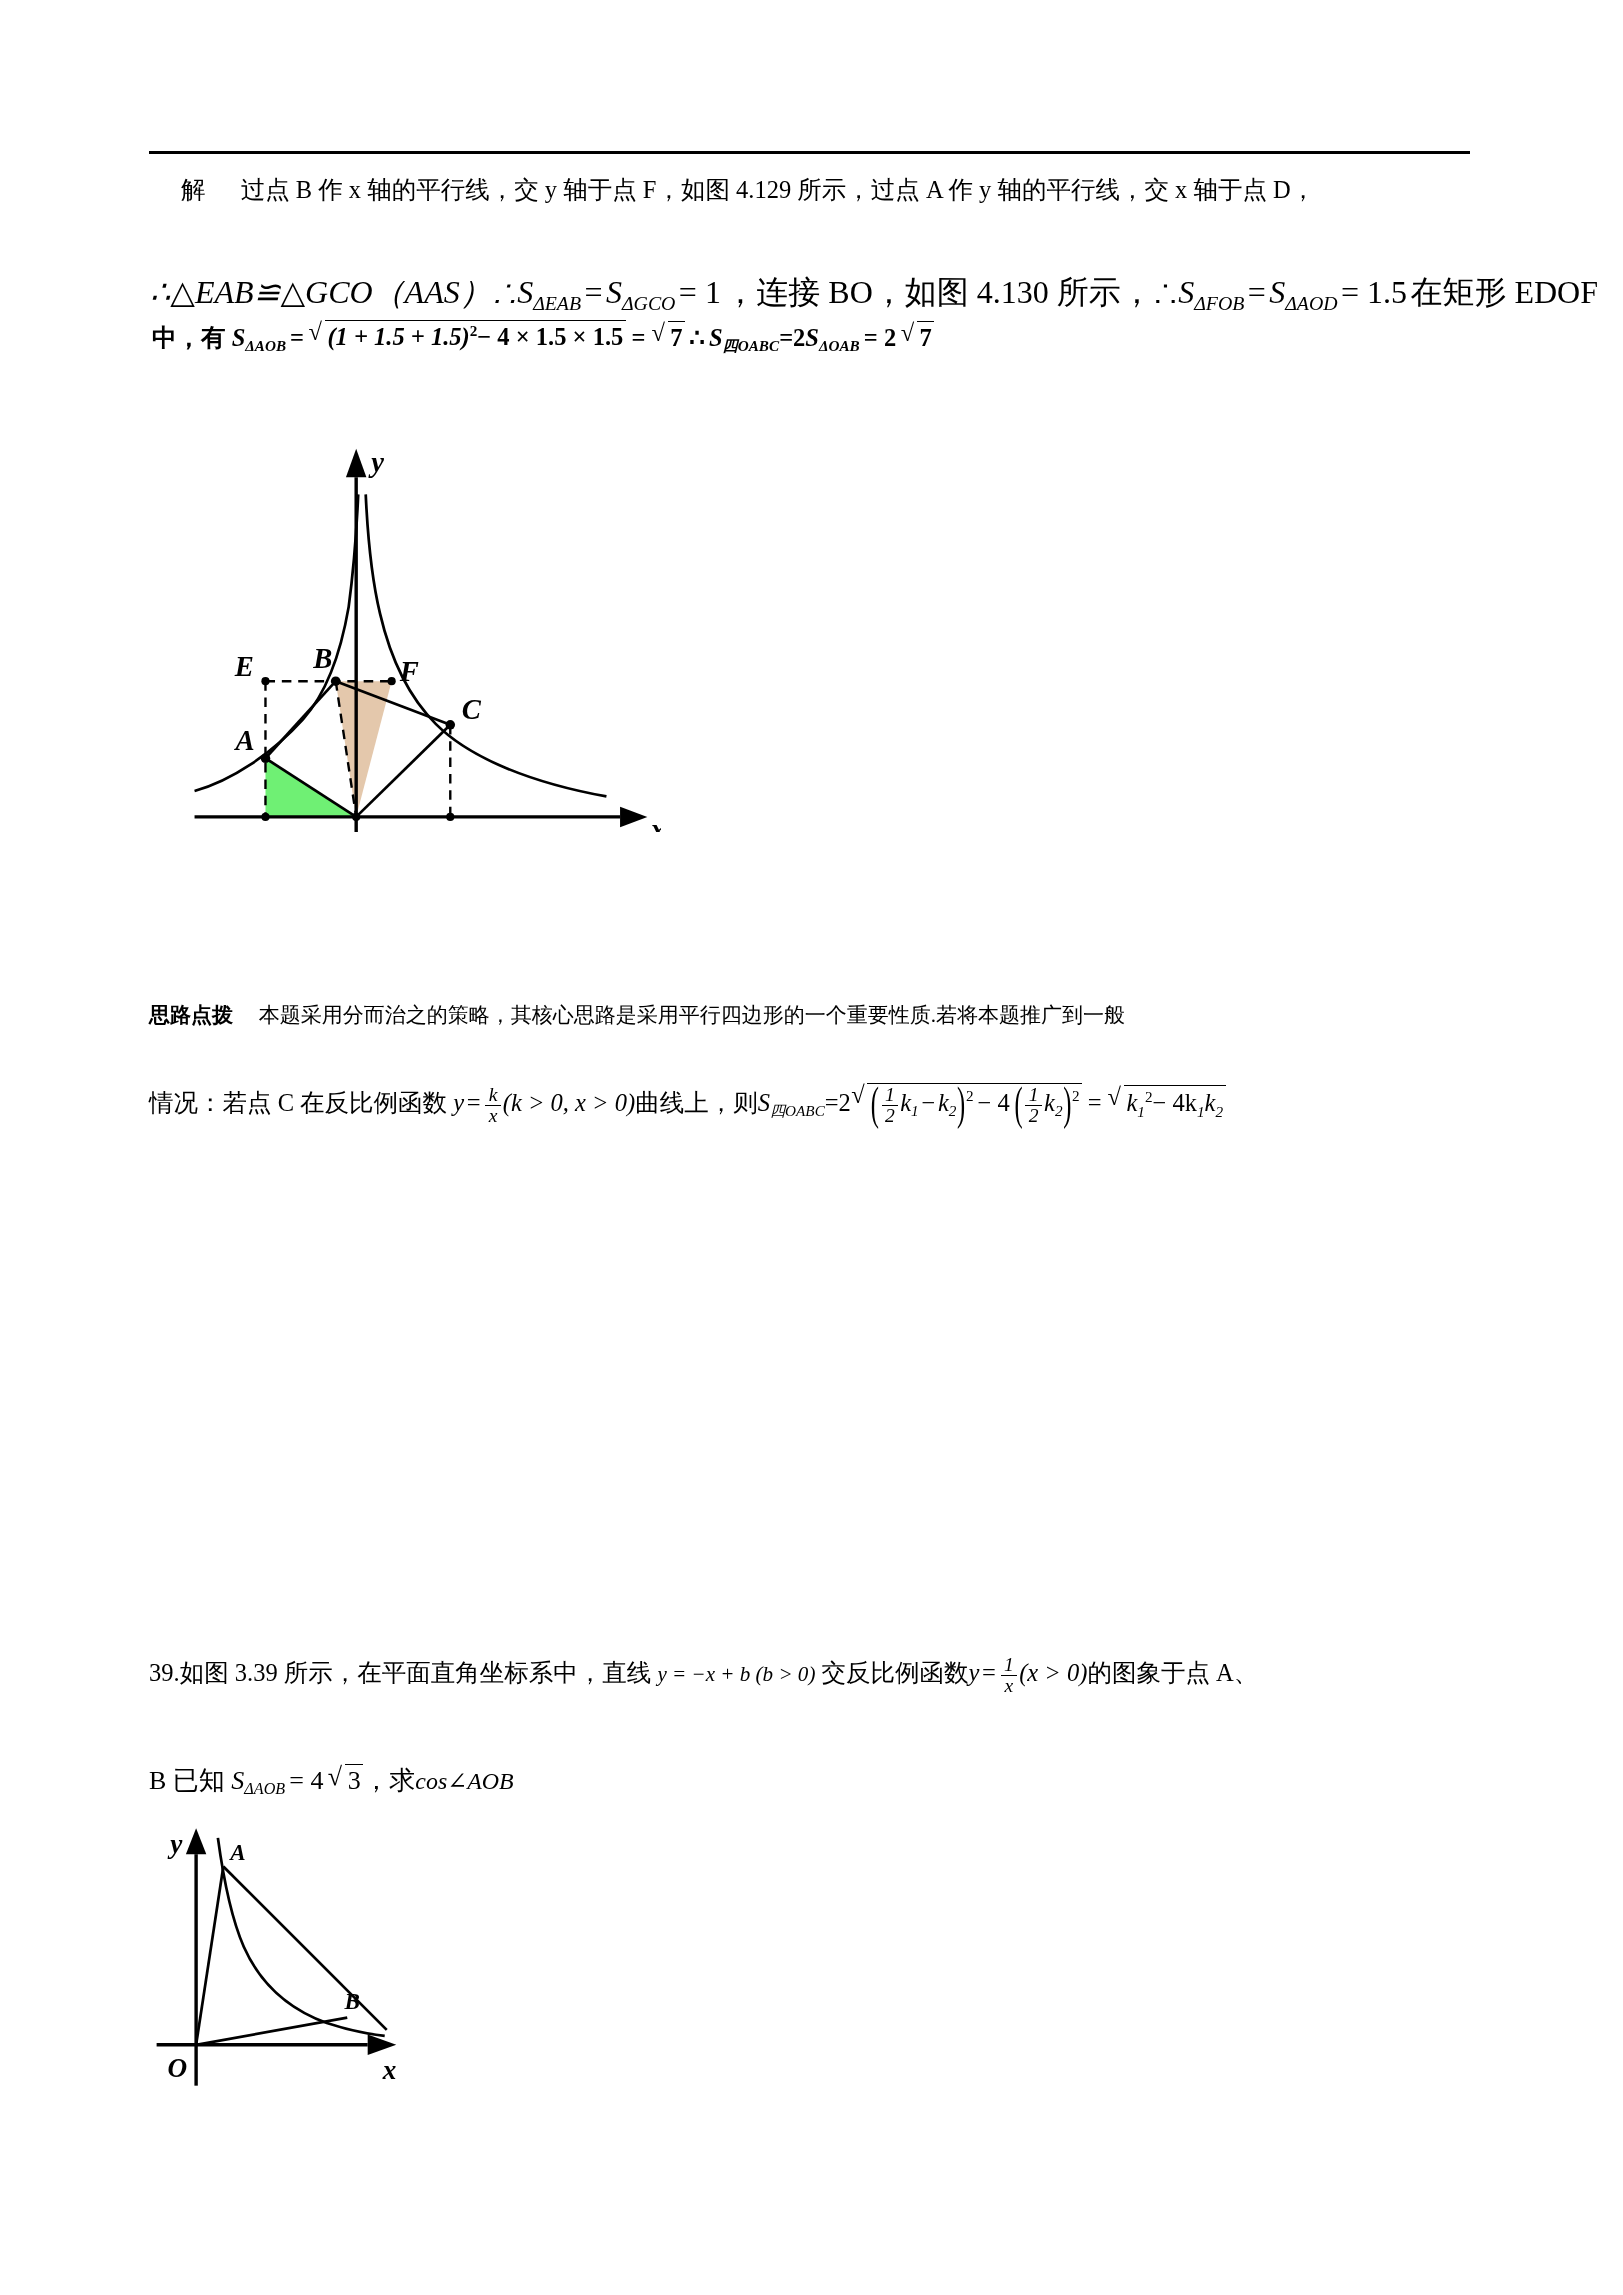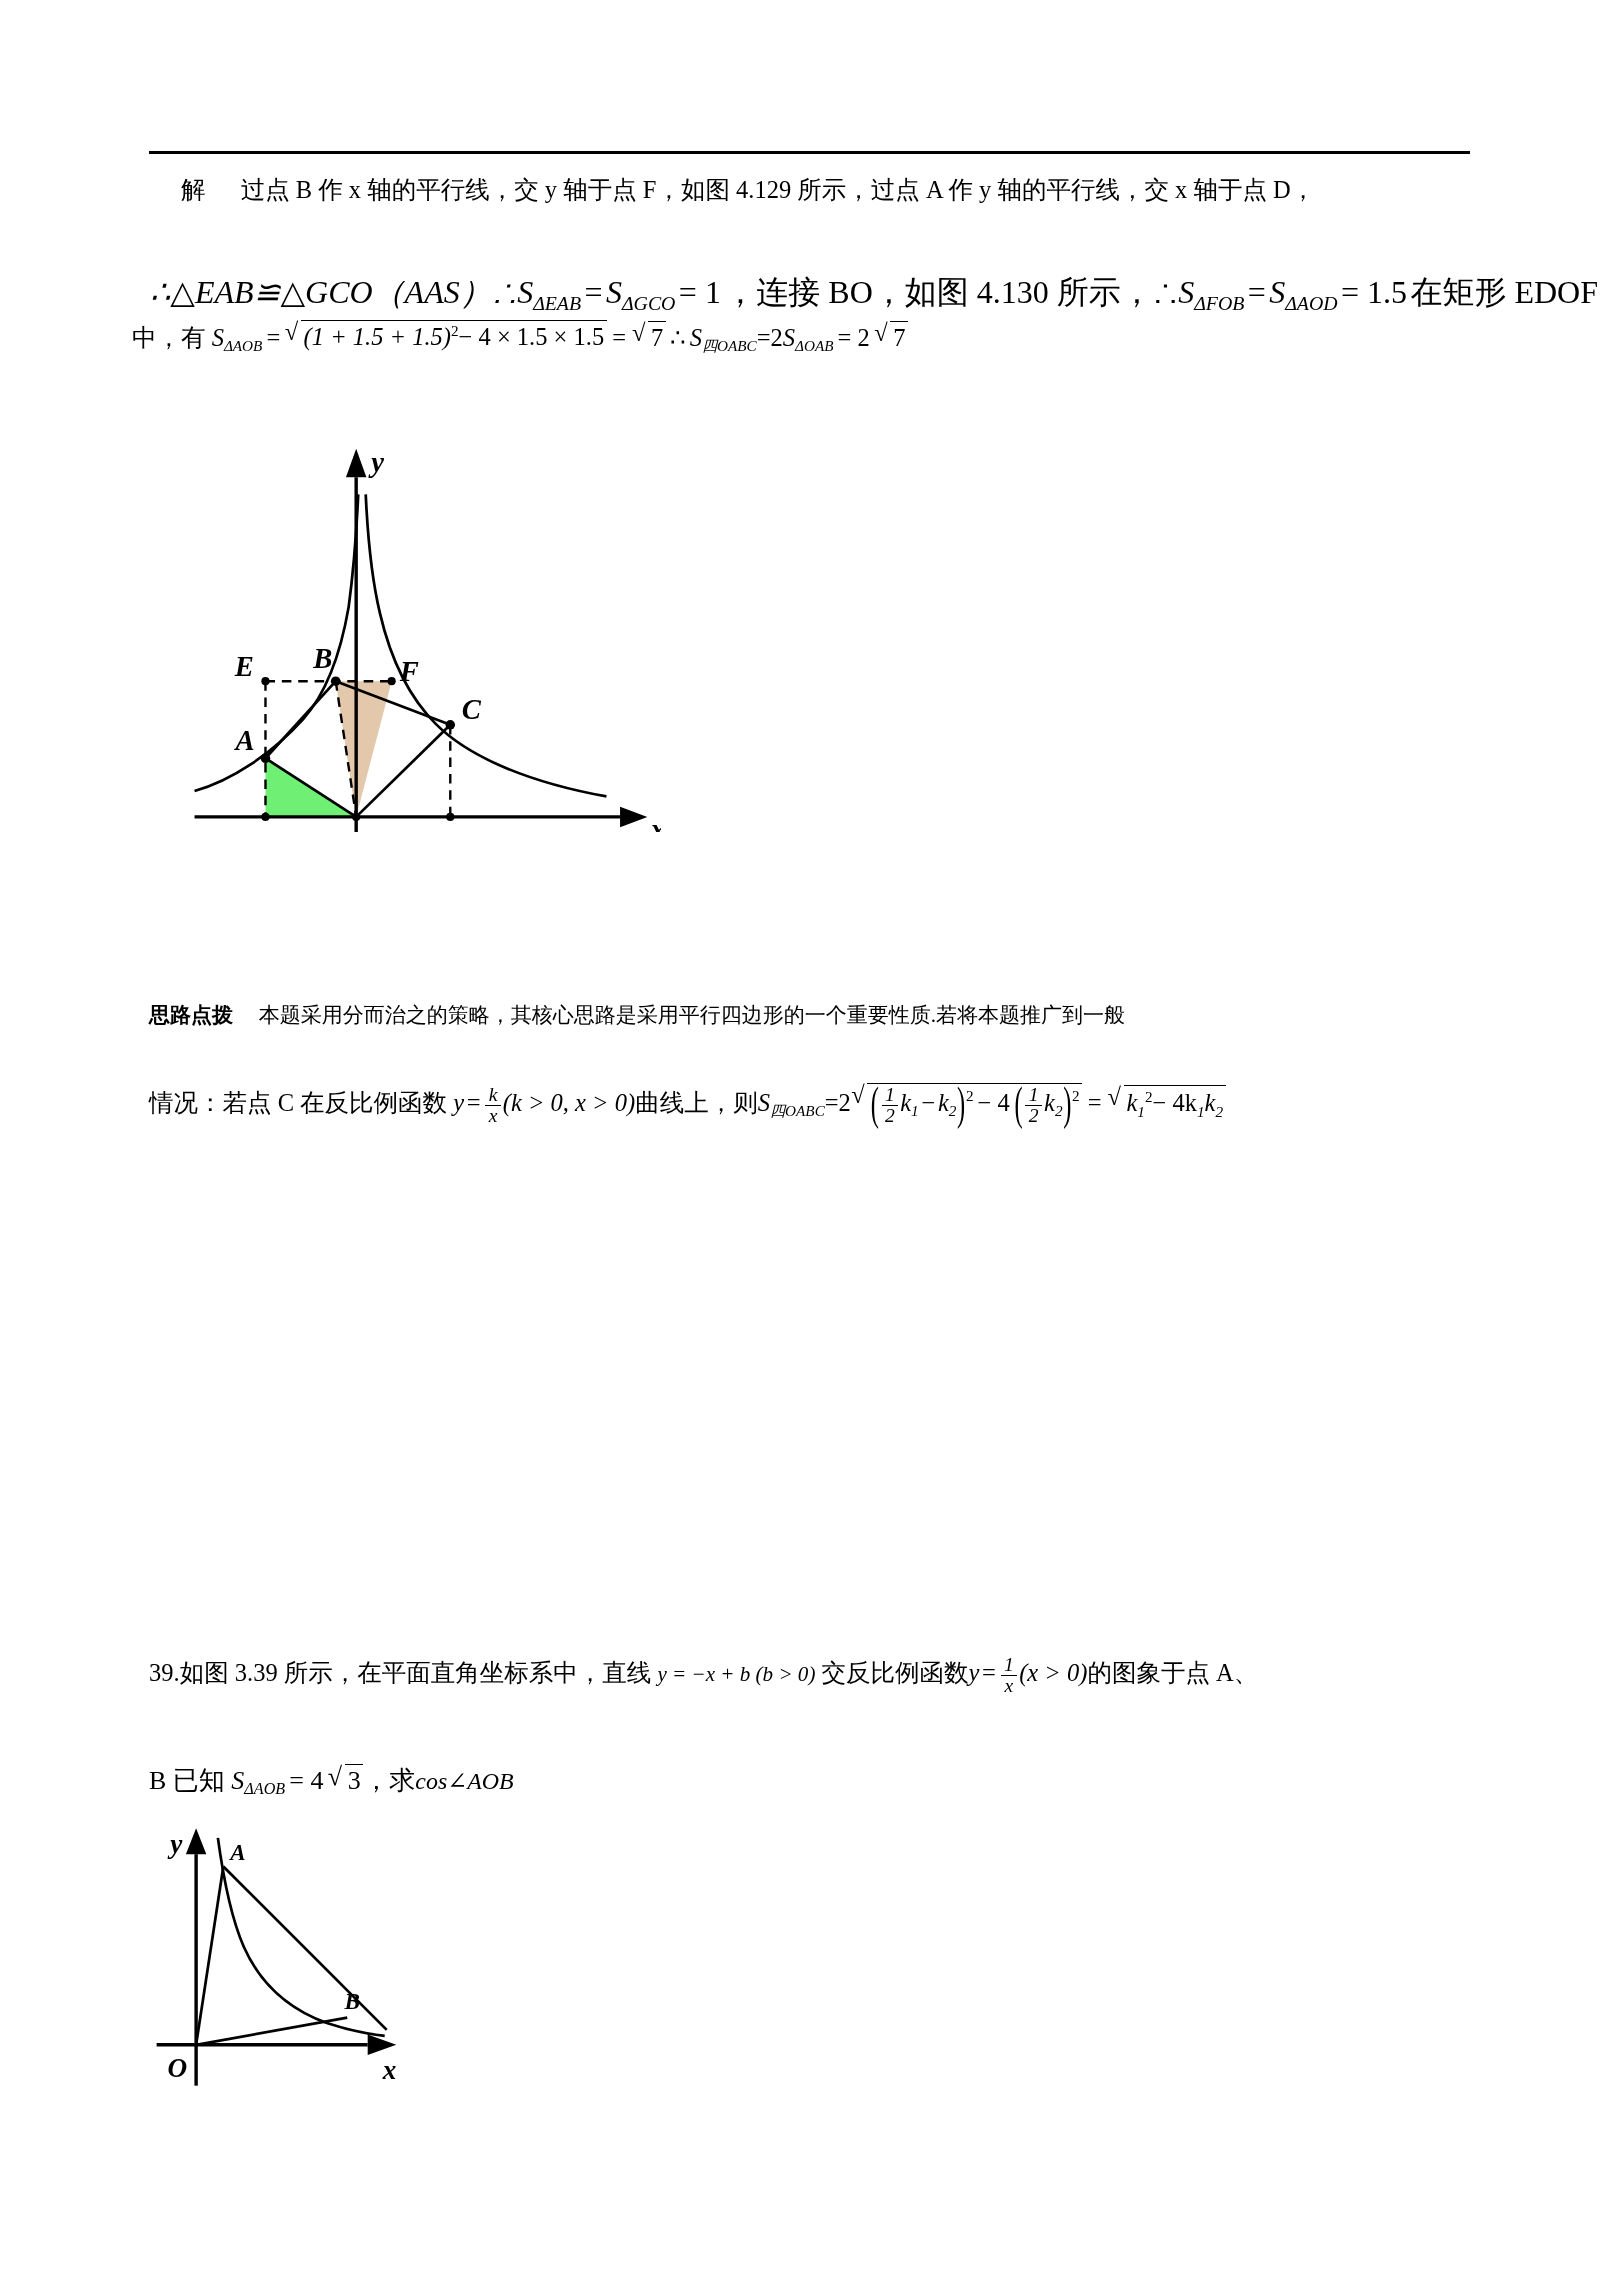--- a/index.html
+++ b/index.html
@@ -112,21 +112,21 @@
   <div class="lineblock" style="left:150px; top:173px; font-size:24.5px;margin-left:31px;">
     <span class="cn">解</span>
     <span style="display:inline-block;width:29px"></span><span class="cn">过点 B 作 x 轴的平行线，交 y 轴于点 F，如图 4.129 所示，过点 A 作 y 轴的平行线，交 x 轴于点 D，</span>
   </div>
 
 
   <div class="lineblock" style="left:150px; top:271px; font-size:32px;">
     <span class="it">∴△EAB≌△GCO（AAS）∴</span><span class="math">S</span><span class="sub">ΔEAB</span><span style="font-style:normal;padding:0 3.4px">=</span><span class="math">S</span><span class="sub">ΔGCO</span><span style="font-style:normal;padding:0 3.4px">= 1</span><span class="cn">，连接 BO，如图 4.130 所示，∴</span><span class="math">S</span><span class="sub">ΔFOB</span><span style="font-style:normal;padding:0 3.4px">=</span><span class="math">S</span><span class="sub">ΔAOD</span><span style="font-style:normal;padding:0 3.4px">= 1.5</span><span class="cn">在矩形 EDOF</span>
   </div>
 
-  <div class="lineblock" style="left:132px; top:320px; font-size:24.5px;">
+  <div class="lineblock" style="left:152px; top:320px; font-size:24.5px;font-weight:bold;">
     <span class="cn">中，有</span>
     <span class="math">S</span><span class="sub">ΔAOB</span><span style="font-style:normal;padding:0 4.1px">=</span><span class="rad"><span class="radsign">√</span><span class="radbody"><span class="math">(1 + 1.5 + 1.5)</span><span class="supn">2</span><span class="math" style="font-style:normal">− 4 × 1.5 × 1.5</span></span></span><span style="font-style:normal;padding:0 5.5px">=</span><span class="rad"><span class="radsign">√</span><span class="radbody">7</span></span><span style="font-style:normal;padding:0 4.1px">∴</span><span class="math">S</span><span class="sub">四OABC</span><span style="font-style:normal">=2</span><span class="math">S</span><span class="sub">ΔOAB</span><span style="font-style:normal;padding:0 4.1px">= 2</span><span class="rad"><span class="radsign">√</span><span class="radbody">7</span></span>
   </div>
 
   <div class="figwrap" style="left:170px; top:409px; width:491px; height:423px;">
     <svg width="491" height="423" viewBox="0 0 720 620">
 
       <polygon points="140,512 140,598 273,598" fill="#6FF074"></polygon>
 
       <polygon points="243,399 325,399 273,598" fill="#E4C8AC"></polygon>

